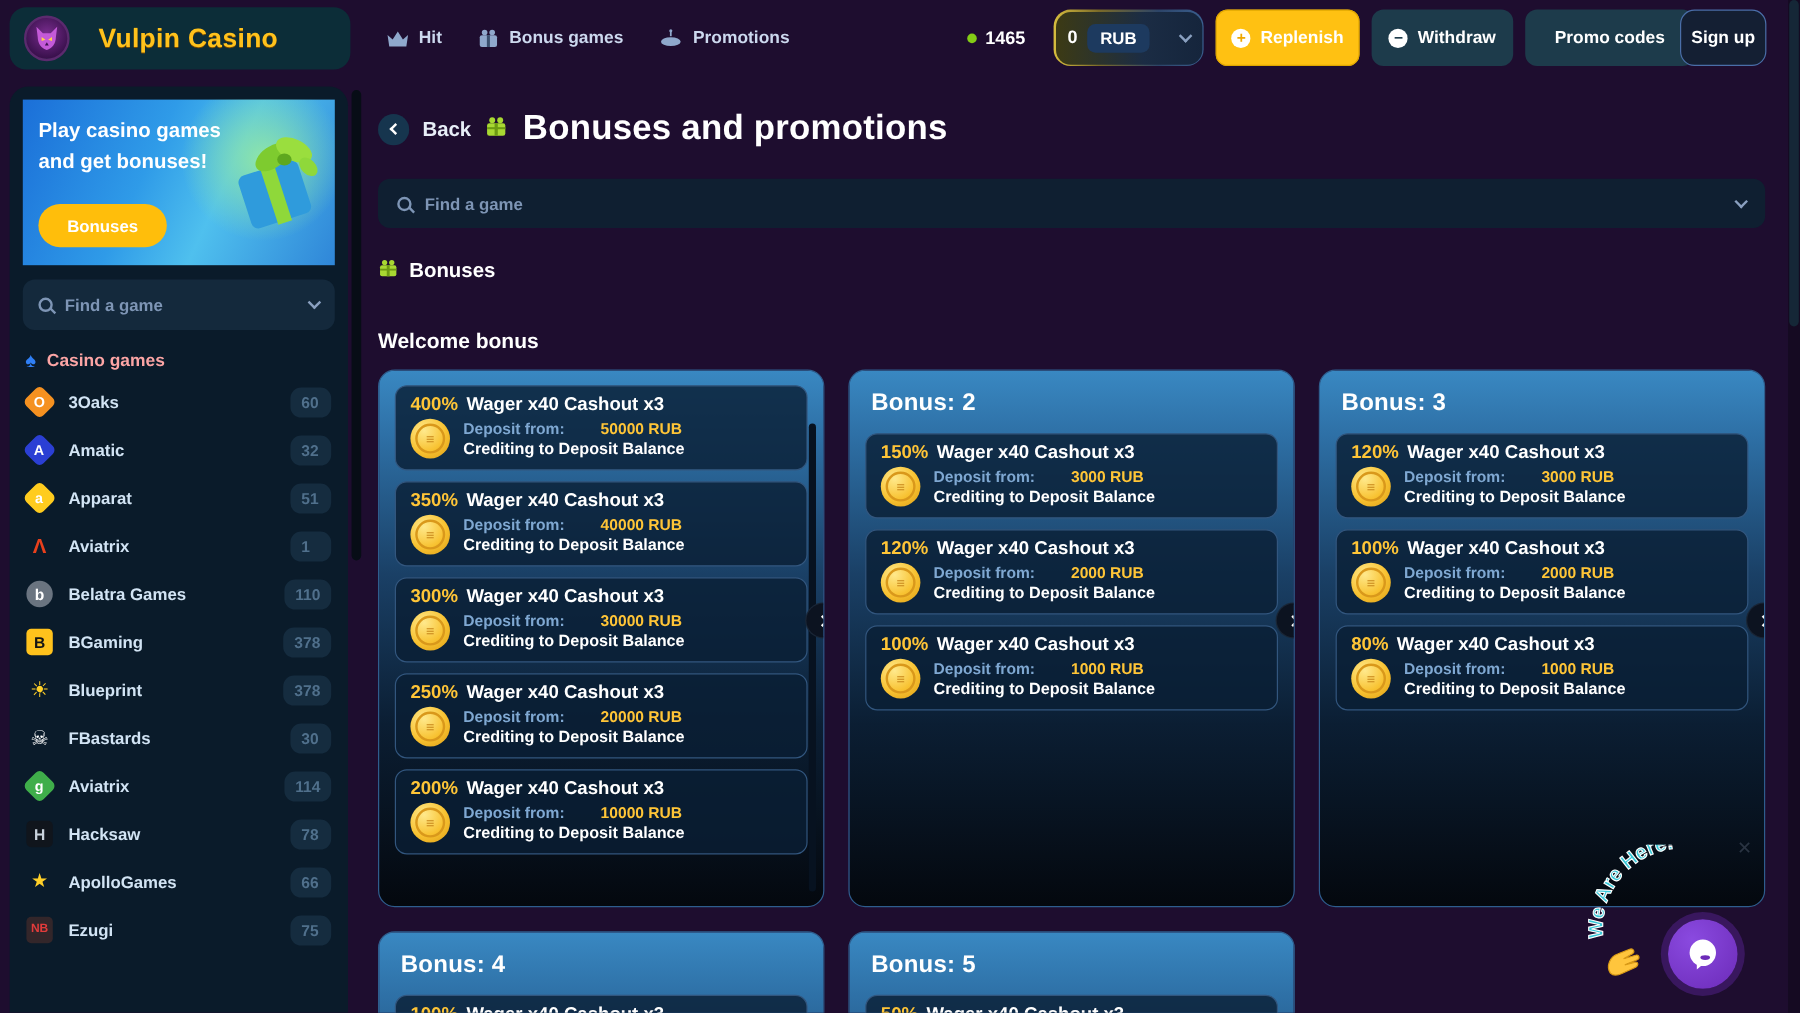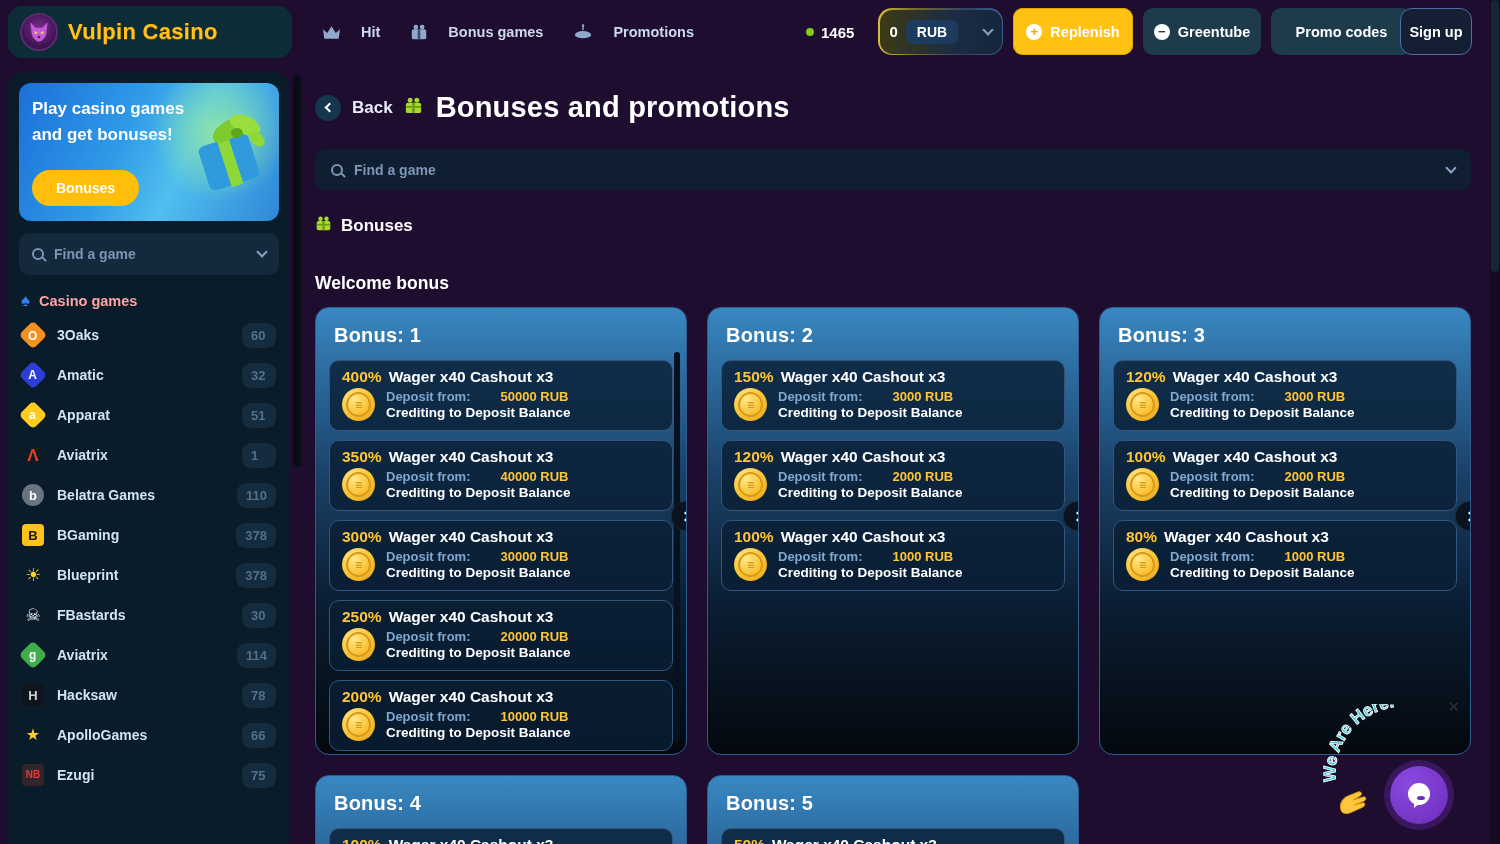--- a/index.html
+++ b/index.html
@@ -3,47 +3,47 @@
 <meta charset="utf-8">
 <style>
   * { margin:0; padding:0; box-sizing:border-box; }
   html,body { width:1500px; height:844px; overflow:hidden; }
   body {
     font-family:"Liberation Sans","DejaVu Sans",sans-serif;
     background:#1e0d2f; color:#fff; position:relative;
   }
   
   #header{position:absolute;left:0;top:0;width:1500px;height:64px;}
-  .logo-box{position:absolute;left:8px;top:6px;width:284px;height:52px;background:#0c2d38;border-radius:14px;display:flex;align-items:center;gap:10px;padding-left:12px;}
+  .logo-box{position:absolute;left:8px;top:6px;width:284px;height:52px;background:#0c2d38;border-radius:14px;display:flex;align-items:center;gap:24px;padding-left:12px;}
   .brand{color:#ffc21c;font-size:22px;font-weight:800;letter-spacing:.3px;text-shadow:0 1px 0 #7a4a00;}
   .fox{width:38px;height:38px;border-radius:50%;background:radial-gradient(circle at 50% 40%,#7a2d8f 0%,#3d1250 70%,#2a0b38 100%);display:flex;align-items:center;justify-content:center;position:relative;border:2px solid #5b2a6e;}
   .fox svg{width:26px;height:26px;}
   .nav{position:absolute;left:322px;top:0;height:64px;display:flex;align-items:center;gap:30px;}
   .nav-item{display:flex;align-items:center;gap:8px;cursor:pointer;}
   .nav-item .nicon{color:#8fa8cc;display:flex;}
-  .nav-item span.lbl{color:#ccd8ee;font-weight:700;font-size:14.5px;margin-left:12px;}
+  .nav-item span.lbl{color:#ccd8ee;font-weight:700;font-size:14.5px;}
   .online{position:absolute;left:806px;top:0;height:64px;display:flex;align-items:center;gap:7px;}
   .dot{width:8px;height:8px;border-radius:50%;background:#84cc16;}
   .online b{font-size:15px;color:#fff;}
   .currency{position:absolute;left:878px;top:8px;width:125px;height:47px;border-radius:14px;padding:1.5px;background:linear-gradient(90deg,#d7bd3e,#7a6a28 30%,#2c4468 70%,#3a5f8f);}
   .currency-in{width:100%;height:100%;border-radius:12.5px;background:linear-gradient(90deg,#3c3a14,#1b2c44 60%,#15253c);display:flex;align-items:center;gap:8px;padding:0 10px;}
   .currency-in .amt{font-size:15px;font-weight:700;color:#fff;}
   .rub-pill{background:#1d3a5f;border-radius:7px;padding:4px 11px;font-weight:800;font-size:14px;color:#fff;}
   .chev{width:8px;height:8px;border-right:2px solid #8aa0c0;border-bottom:2px solid #8aa0c0;transform:rotate(45deg);margin-top:-4px;}
   .hbtn{position:absolute;top:8px;height:47px;border-radius:10px;display:flex;align-items:center;justify-content:center;gap:8px;font-weight:800;font-size:14.5px;color:#fff;cursor:pointer;}
   .btn-replenish{left:1013px;width:120px;background:#ffc112;box-shadow:inset 0 0 0 1px #e0a600;}
   .btn-withdraw{left:1143px;width:118px;background:#1d3b4b;}
   .btn-promo{left:1271px;width:141px;background:#1d3b4b;}
   .btn-signup{left:1400px;width:72px;background:#141f33;border:1.5px solid #4a6ea8;border-radius:12px;justify-content:center;}
   .circ-ic{width:16px;height:16px;border-radius:50%;background:#fff;display:flex;align-items:center;justify-content:center;font-weight:800;font-size:13px;line-height:1;}
   .btn-replenish .circ-ic{color:#f0a800;}
   .btn-withdraw .circ-ic{color:#1d3b4b;}
   
   #sidebar{position:absolute;left:8px;top:72px;width:282px;bottom:0;background:#0a1b2a;border-radius:16px 16px 0 0;padding:11px;}
-  .promo-card{position:relative;height:138px;border-radius:12px;overflow:hidden;background:linear-gradient(115deg,#1b6fd8 0%,#2f9be8 40%,#4fc0ee 62%,#2f86d8 100%);}
+  .promo-card{position:relative;height:138px;border-radius:0;overflow:hidden;background:linear-gradient(115deg,#1b6fd8 0%,#2f9be8 40%,#4fc0ee 62%,#2f86d8 100%);}
   .promo-card:before{content:"";position:absolute;right:-20px;top:-30px;width:160px;height:160px;background:radial-gradient(circle,#8fe6a8 0%,rgba(120,220,170,0) 60%);}
   .promo-title{position:absolute;left:13px;top:13px;width:185px;font-size:17px;font-weight:800;color:#fff;line-height:1.55;}
   .bonuses-btn{position:absolute;left:13px;bottom:15px;background:#ffbe0b;border-radius:22px;padding:10px 24px;color:#fff;font-weight:800;font-size:14px;cursor:pointer;}
   .gift-art{position:absolute;right:2px;top:14px;}
   .side-search{margin-top:12px;height:42px;background:#14293c;border-radius:10px;display:flex;align-items:center;gap:10px;padding:0 13px;cursor:text;}
   .side-search .ph,.main-search .ph{color:#7e95b5;font-weight:700;font-size:14px;}
   .mag{width:12px;height:12px;border:2px solid #7e95b5;border-radius:50%;position:relative;flex:none;}
   .mag:after{content:"";position:absolute;width:6px;height:2px;background:#7e95b5;transform:rotate(45deg);right:-5px;bottom:-2px;}
   .cg-head{display:flex;align-items:center;gap:9px;margin:17px 2px 6px 2px;}
   .spade{color:#2f7ff5;font-size:17px;line-height:1;}
@@ -156,21 +156,21 @@
       <span class="rub-pill">RUB</span>
       <span class="chev" style="margin-left:auto"></span>
     </div>
   </div>
   <div class="hbtn btn-replenish">
     <span class="circ-ic">+</span>
     <span>Replenish</span>
   </div>
   <div class="hbtn btn-withdraw">
     <span class="circ-ic">−</span>
-    <span>Greentube</span>
+    <span>Withdraw</span>
   </div>
   <div class="hbtn btn-promo">
     <span>Promo codes</span>
   </div>
   <div class="hbtn btn-signup">
     <span>Sign up</span>
   </div>
 </div>
 
 <div id="sidebar">
@@ -320,21 +320,20 @@
           <circle cx="13.5" cy="4.5" r="2.6" fill="#a8d832"></circle>
           <rect x="2" y="10.5" width="16" height="1.8" fill="#6d9a12"></rect>
         </svg></span>
     <b>Bonuses</b>
   </div>
   <div class="welcome">Welcome bonus</div>
 
   <div class="cards">
 
   <div class="bonus-card">
-        <h3>Bonus: 1</h3>
         <div>
 
         <div class="tier">
               <div class="tier-top">
                 <span class="pct">400%</span>
                 <span class="terms">Wager x40 Cashout x3</span>
               </div>
               <div class="tier-meta">
                 <span class="coin">
                 <span>≡</span>

